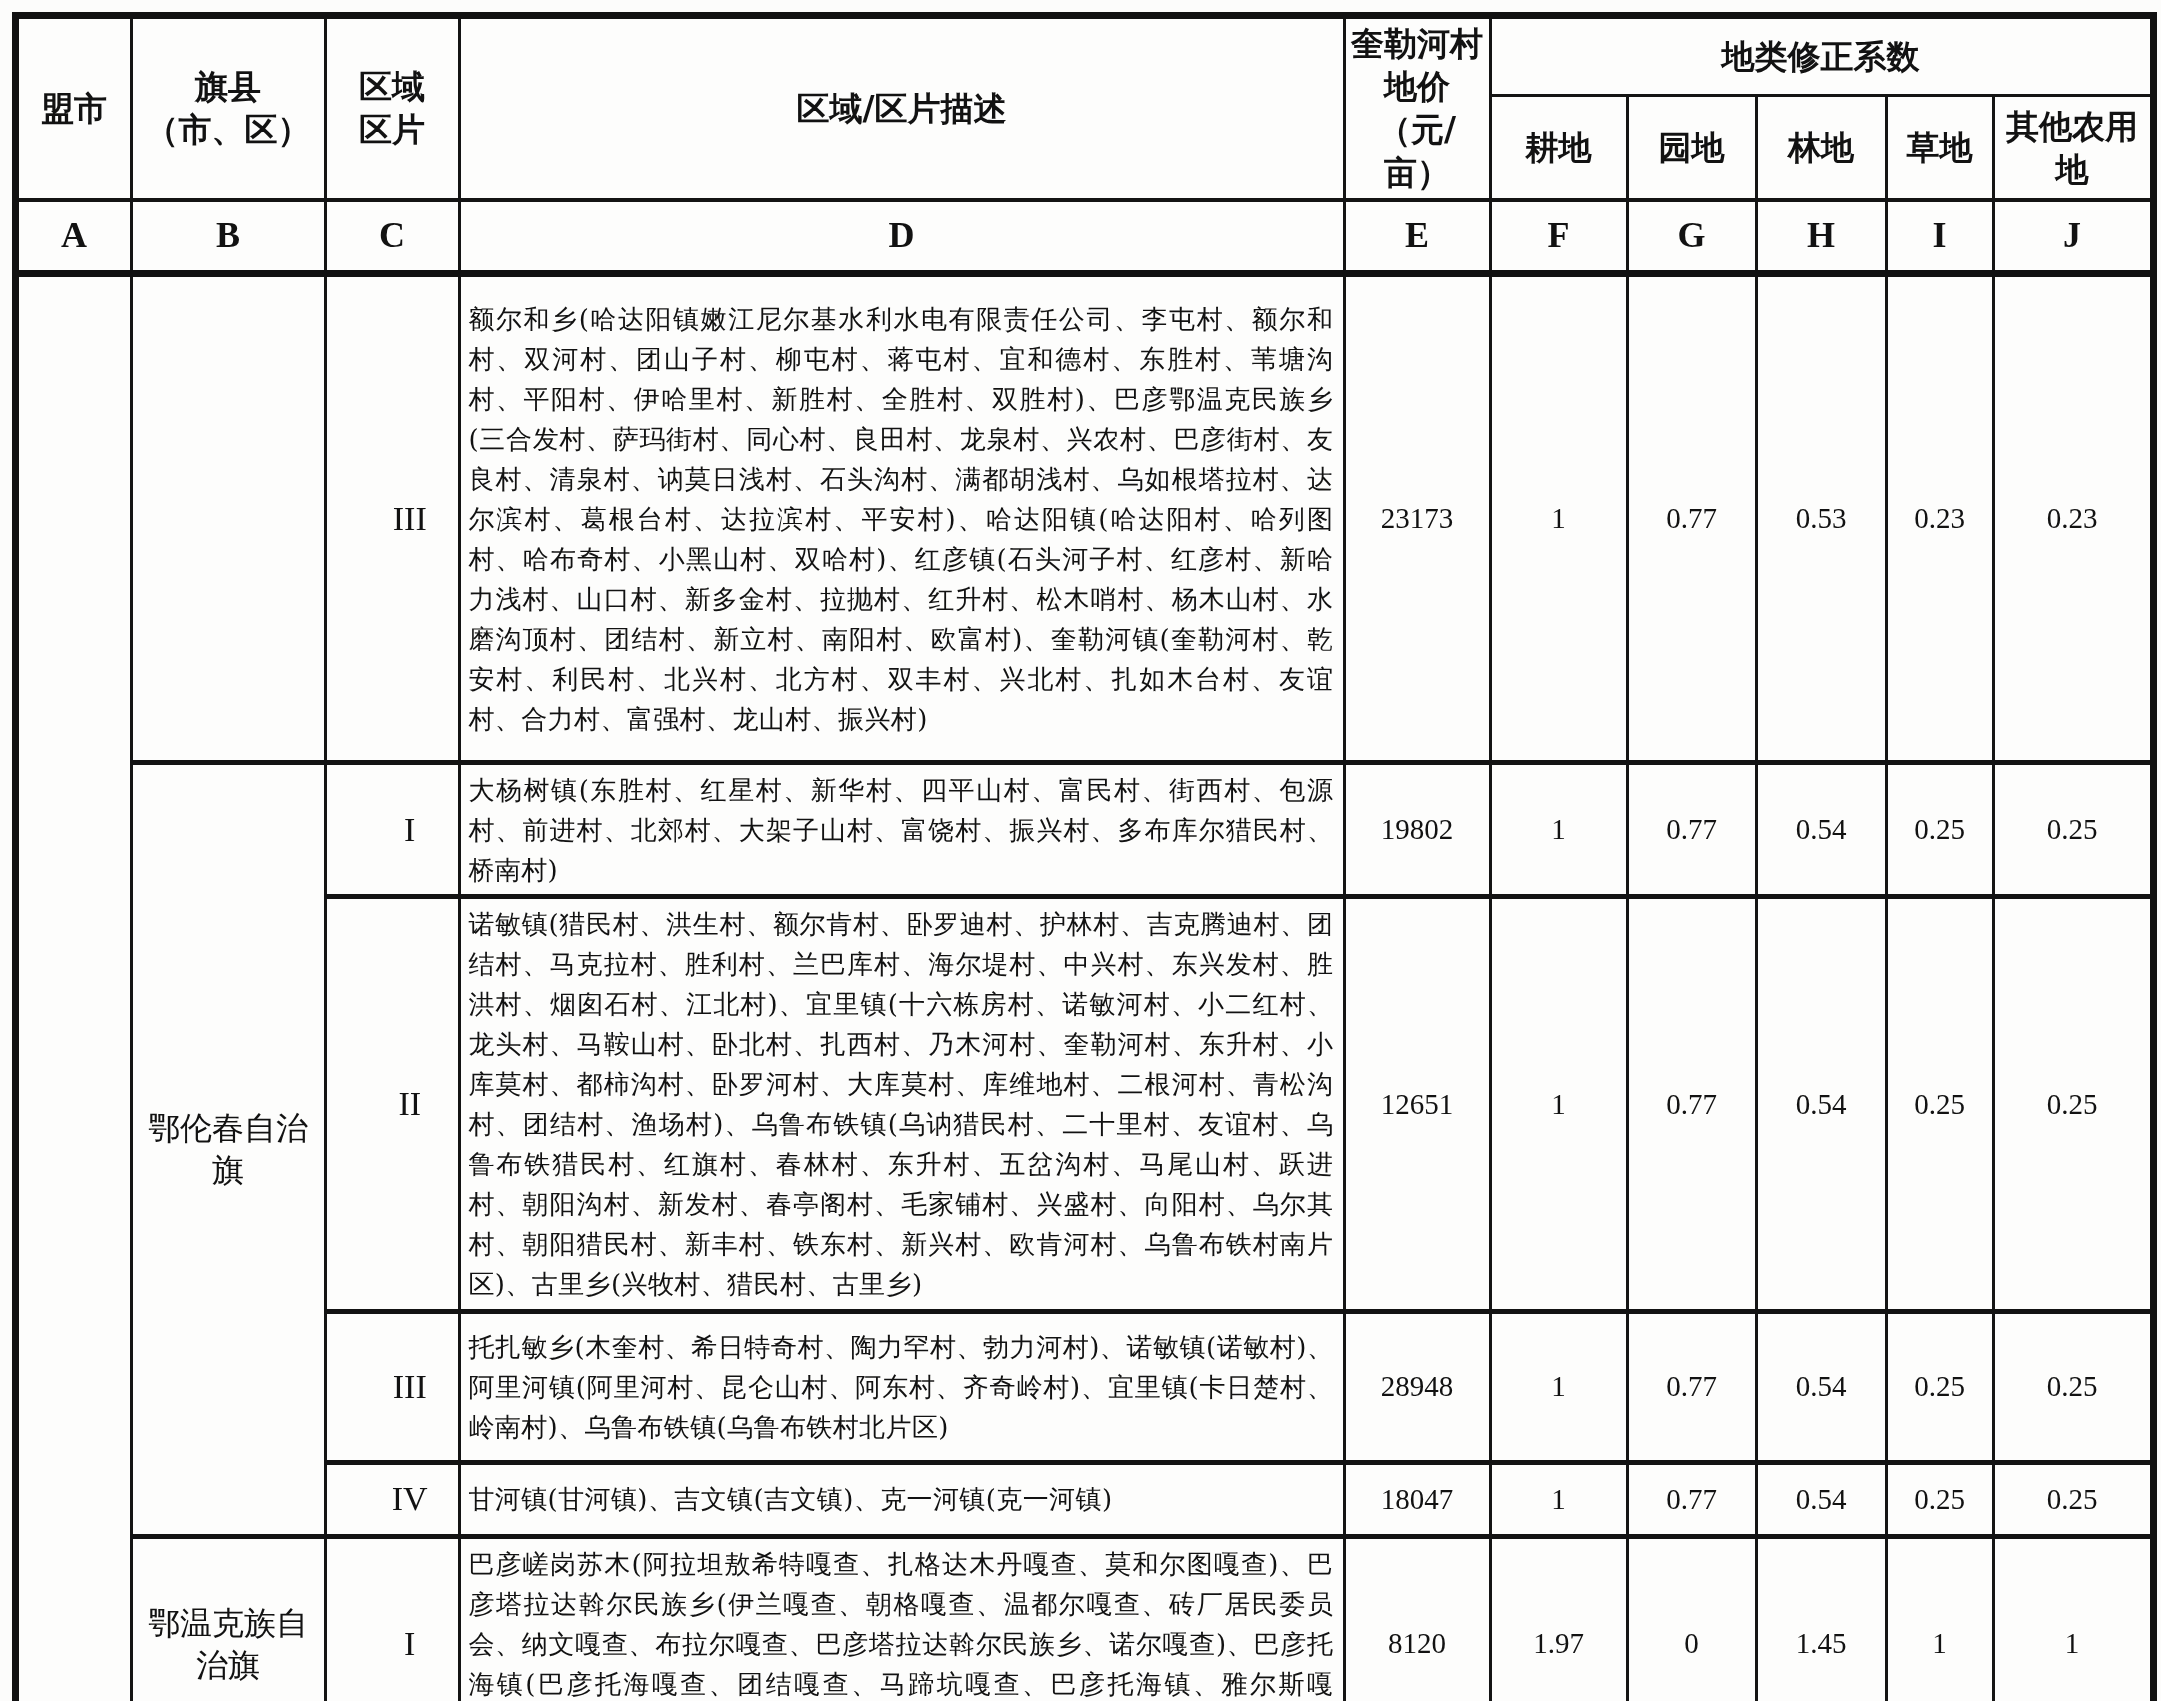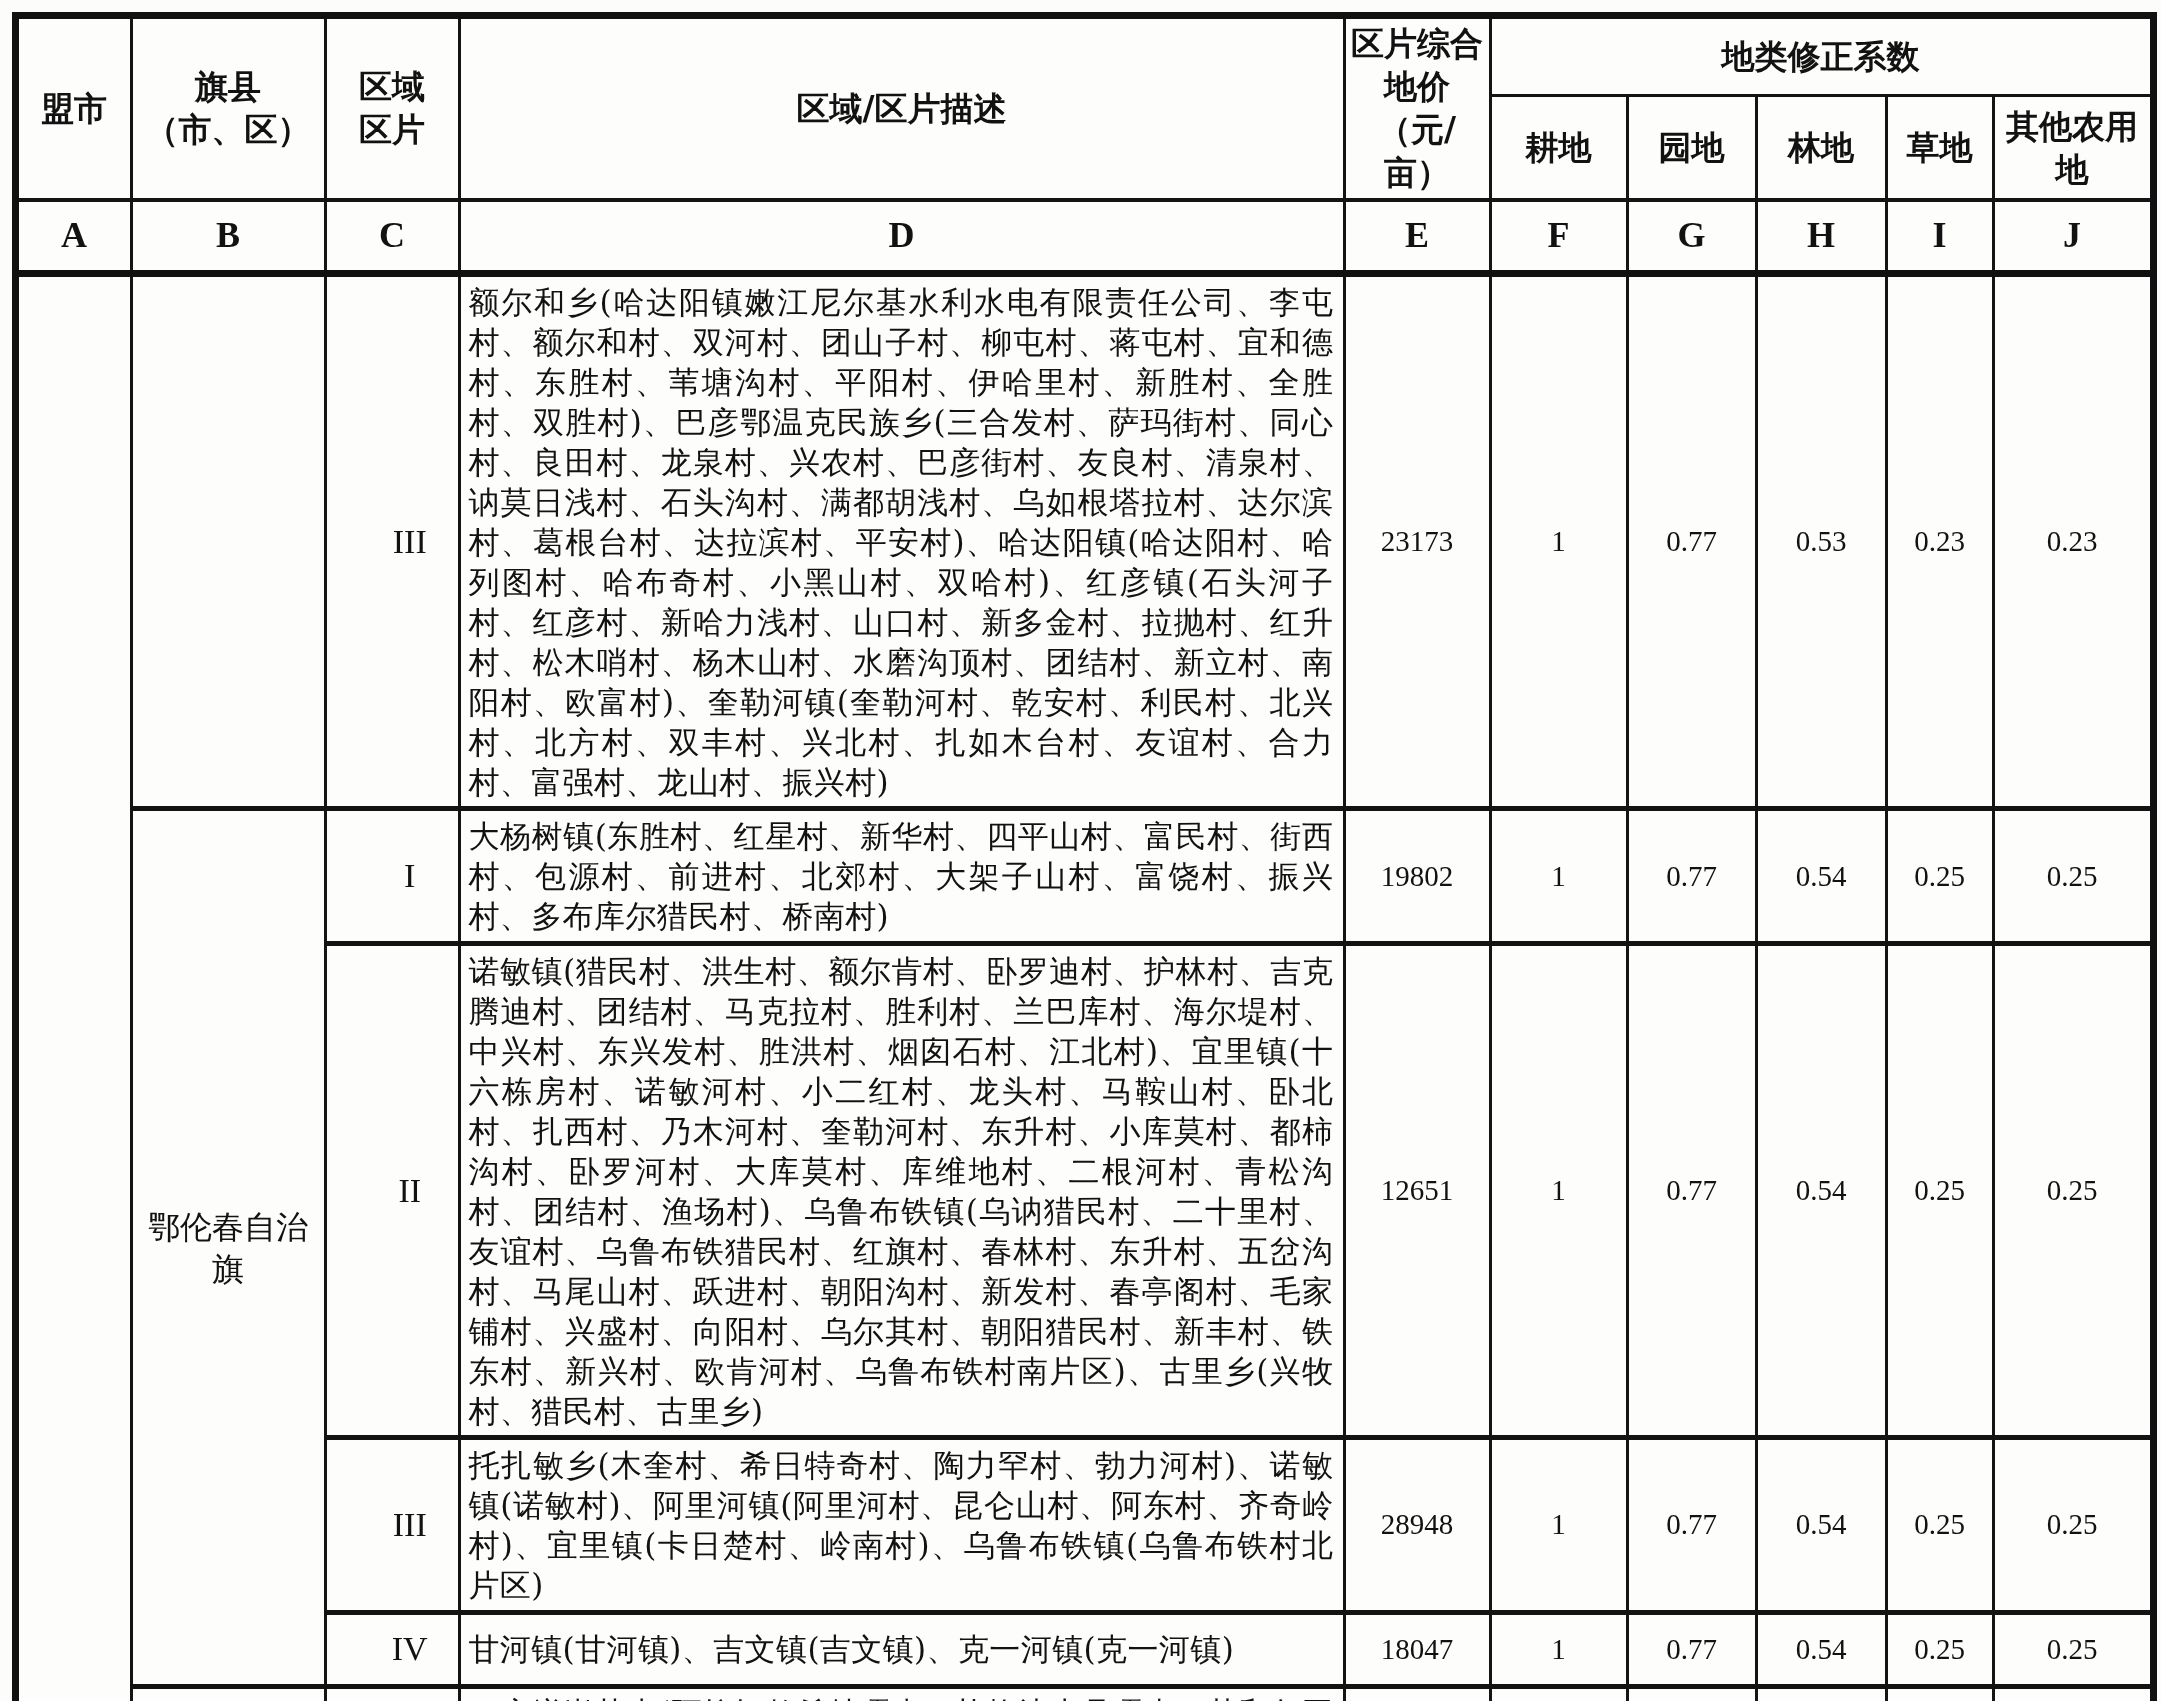--- a/index.html
+++ b/index.html
@@ -55,21 +55,21 @@
   tr.letters th {
     height: 74px;
     font-size: 36px;
     border-top: 4.7px solid #141414;
     border-bottom: 7px solid #111;
     font-family: "Liberation Serif", "DejaVu Serif", serif;
   }
   tbody td { border-top: 5.4px solid #131313; font-size: 33px; }
   td.desc {
     text-align: justify;
-    font-size: 31px;
+    font-size: 26px;
     line-height: 40px;
     padding: 4.7px 9.3px 4.7px 7.8px;
     letter-spacing: 0.4px;
   }
   td.zone {
     font-size: 34px;
     font-family: "Liberation Serif", "DejaVu Serif", serif;
     padding-left: 40px;
   }
   td.num {
@@ -106,21 +106,21 @@
         <col class="c-j">
     </colgroup>
     <thead>
       <tr class="head-main">
         <th rowspan="2">盟市</th>
         <th rowspan="2">旗县
 （市、区）</th>
         <th rowspan="2">区域
 区片</th>
         <th rowspan="2">区域/区片描述</th>
-        <th rowspan="2">区片综合
+        <th rowspan="2">奎勒河村
 地价
 （元/亩）</th>
         <th colspan="5">地类修正系数</th>
       </tr>
       <tr class="head-sub">
         <th>耕地</th>
         <th>园地</th>
         <th>林地</th>
         <th>草地</th>
         <th>其他农用地</th>

